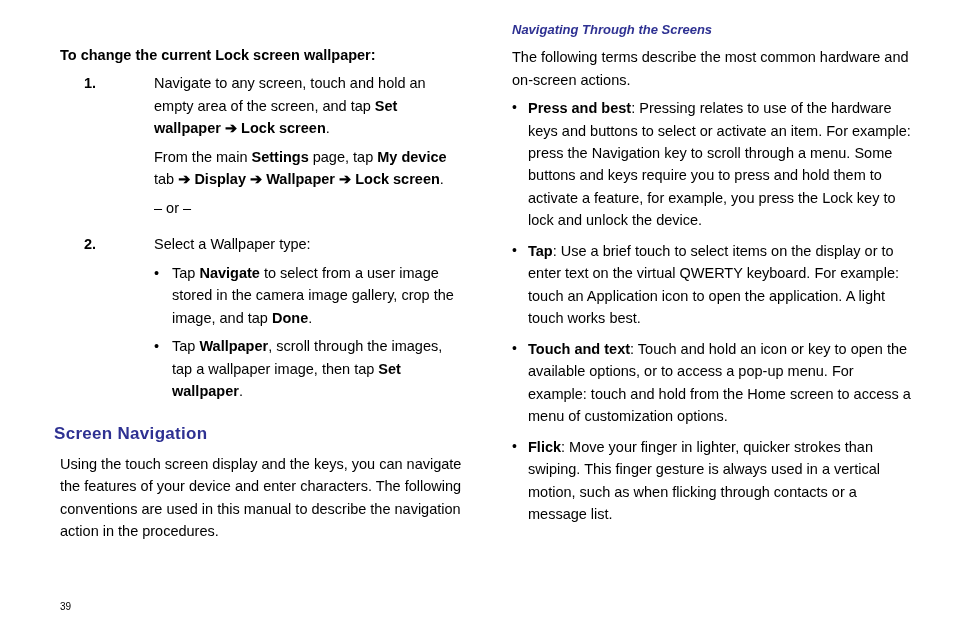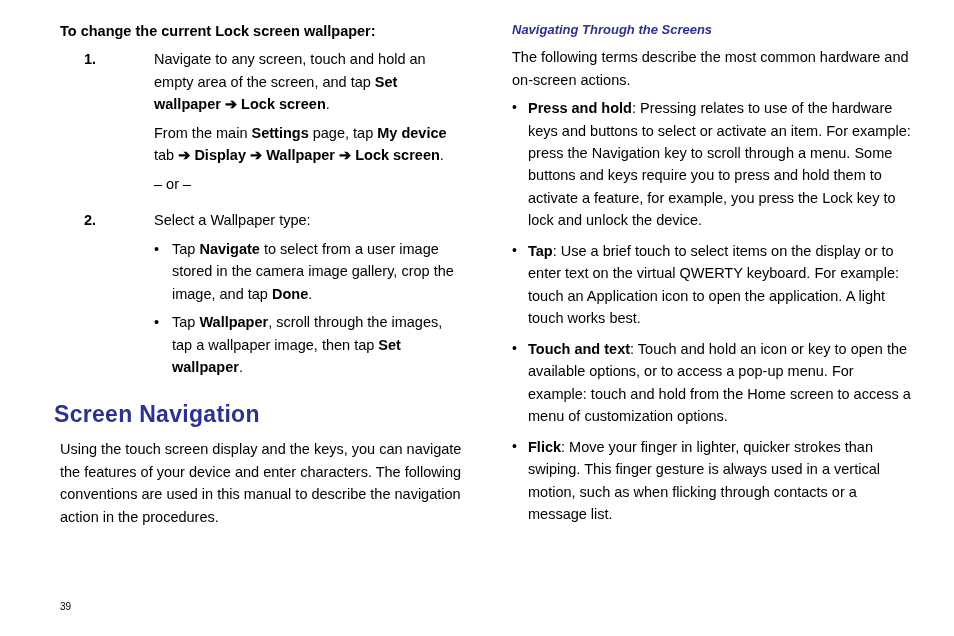--- a/index.html
+++ b/index.html
@@ -28,20 +28,21 @@
   }
   .condensed {
     font-stretch: condensed;
     font-family: 'Arial Narrow', Arial, sans-serif;
   }
   .bold { font-weight: bold; }
   .section-lead {
     font-weight: bold;
     font-family: 'Arial Narrow', Arial, sans-serif;
     margin-bottom: 6px;
+    margin-top: 24px;
   }
   .ol-item {
     display: flex;
     margin-bottom: 8px;
   }
   .ol-num {
     width: 36px;
     flex: 0 0 36px;
     text-align: right;
     font-weight: bold;
@@ -61,21 +62,21 @@
     font-family: 'Arial Narrow', Arial, sans-serif;
   }
   .sub-bullet-mark {
     width: 18px;
     flex: 0 0 18px;
   }
   .heading-main {
     font-family: Arial, Helvetica, sans-serif;
     font-weight: bold;
     color: #2e3192;
-    font-size: 23px;
+    font-size: 17px;
     margin: 12px 0 6px -6px;
     letter-spacing: 0.3px;
   }
   .heading-sub {
     font-family: Arial, Helvetica, sans-serif;
     font-weight: bold;
     font-style: italic;
     color: #2e3192;
     font-size: 13px;
     margin: 0 0 6px 0;
@@ -156,21 +157,21 @@
 
   </div>
 
   <div class="col">
     <div class="heading-sub">Navigating Through the Screens</div>
     <div class="body-para">The following terms describe the most common hardware and on-screen actions.</div>
 
     <div class="right-bullets">
       <div class="right-bullet-row">
         <div class="right-bullet-mark">•</div>
-        <div><span class="bold">Press and hold</span><span>: Pressing relates to use of the hardware keys and buttons to select or activate an item. For example: press the Navigation key to scroll through a menu. Some buttons and keys require you to press and hold them to activate a feature, for example, you press the Lock key to lock and unlock the device.</span></div>
+        <div><span class="bold">Press and best</span><span>: Pressing relates to use of the hardware keys and buttons to select or activate an item. For example: press the Navigation key to scroll through a menu. Some buttons and keys require you to press and hold them to activate a feature, for example, you press the Lock key to lock and unlock the device.</span></div>
       </div>
       <div class="right-bullet-row">
         <div class="right-bullet-mark">•</div>
         <div><span class="bold">Tap</span><span>: Use a brief touch to select items on the display or to enter text on the virtual QWERTY keyboard. For example: touch an Application icon to open the application. A light touch works best.</span></div>
       </div>
       <div class="right-bullet-row">
         <div class="right-bullet-mark">•</div>
         <div><span class="bold">Touch and text</span><span>: Touch and hold an icon or key to open the available options, or to access a pop-up menu. For example: touch and hold from the Home screen to access a menu of customization options.</span></div>
       </div>
       <div class="right-bullet-row">

